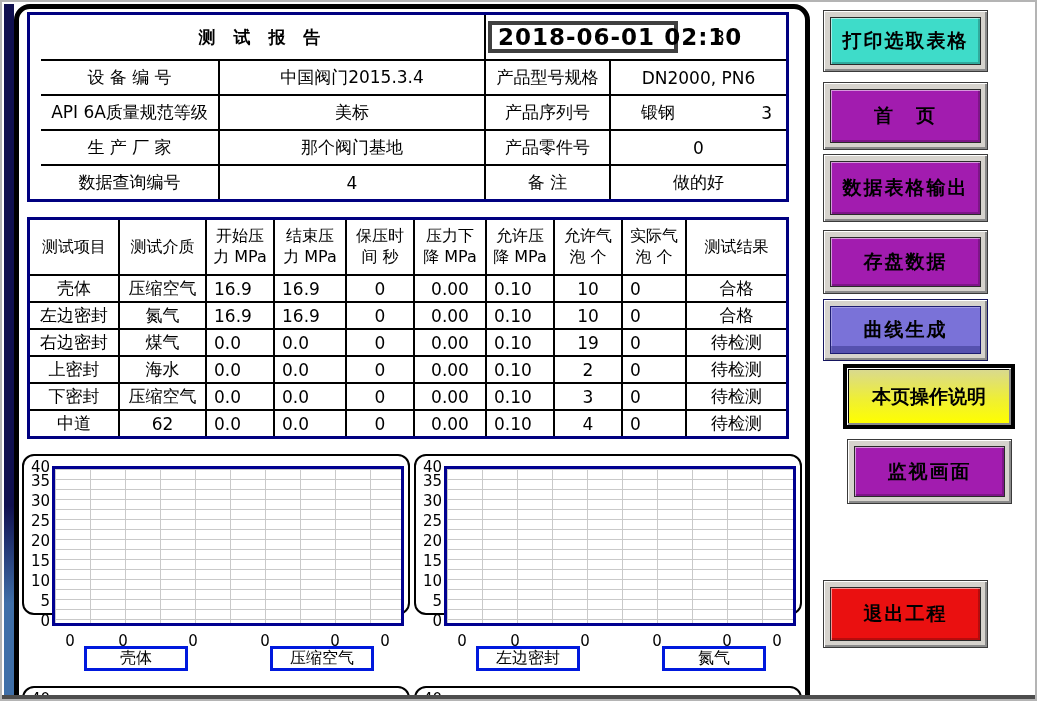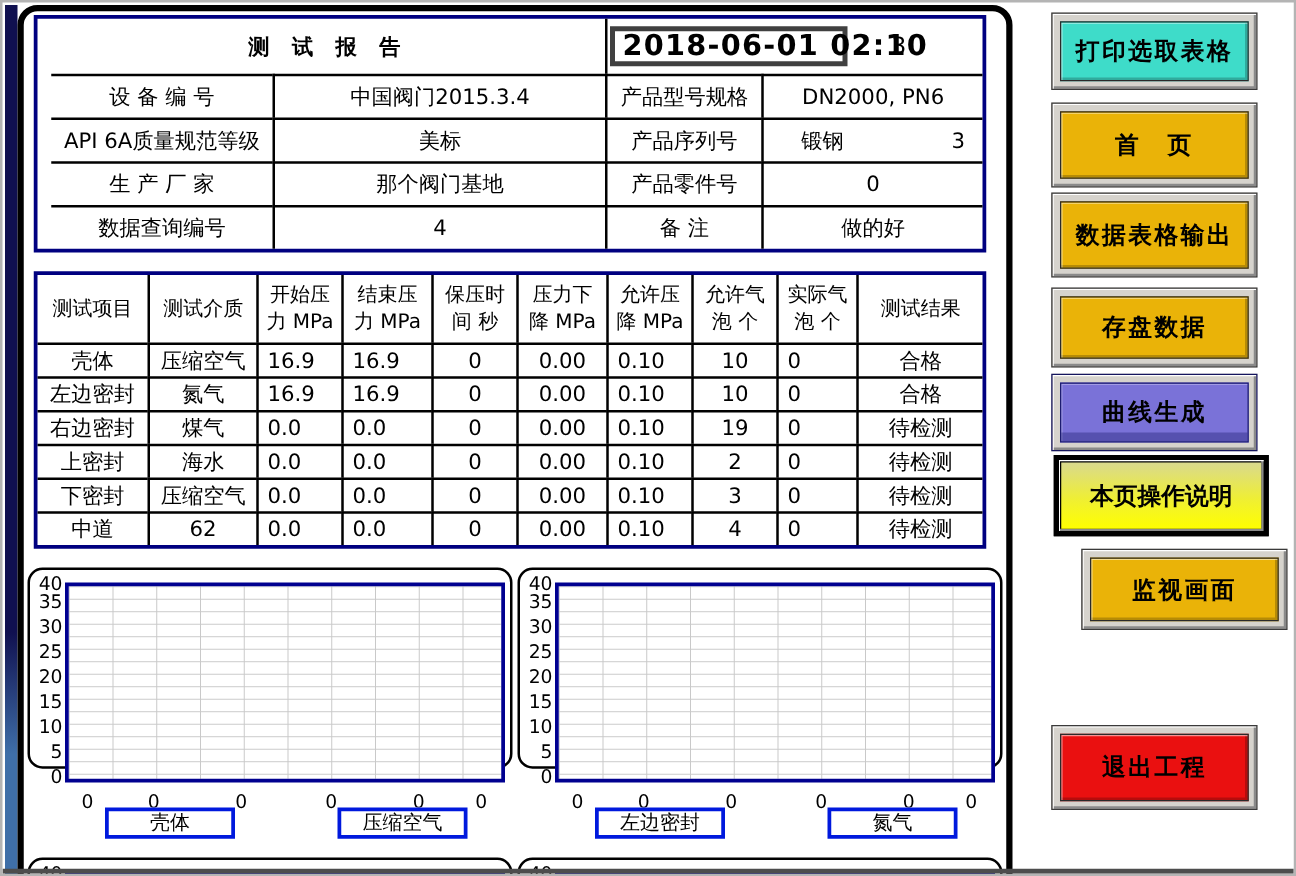--- a/index.html
+++ b/index.html
@@ -51,25 +51,25 @@
         background-image:linear-gradient(#c9c9c9 1px,transparent 1px),
                          linear-gradient(90deg,#c9c9c9 1px,transparent 1px);
         background-size:35px 10px;}
   .ytick{position:absolute;width:26px;text-align:right;font-size:15px;line-height:15px;left:0;}
   .xtick{position:absolute;top:176px;width:18px;text-align:center;font-size:15px;}
   .legend{position:absolute;top:190px;width:104px;height:25px;border:3px solid #0019dd;
           display:flex;align-items:center;justify-content:center;font-size:16px;background:#fff;}
   .legend.lg1{left:60px;} .legend.lg2{left:246px;}
 
   
-  .btn{position:absolute;left:839px;width:165px;background:#d6d3cd;border:1px solid #3a3a3a;
+  .btn{position:absolute;left:821px;width:165px;background:#d6d3cd;border:1px solid #3a3a3a;
        box-shadow:inset 1px 1px 0 #ffffff,inset -2px -2px 0 #8a8a8a;padding:6px;display:flex;z-index:10;
        cursor:pointer;}
   .btn .face{flex:1;display:flex;align-items:center;justify-content:center;
-             border:1px solid #2a2a2a;background:#eab308;color:#000;
+             border:1px solid #2a2a2a;background:#a21caf;color:#000;
              box-shadow:inset 1px 1px 0 rgba(255,255,255,.55),inset -2px -2px 0 rgba(0,0,0,.22);
              font-weight:bold;font-size:19px;letter-spacing:2px;white-space:nowrap;}
   .b1{top:8px;height:62px;} .b2{top:80px;height:68px;} .b3{top:152px;height:68px;}
   .b4{top:228px;height:64px;} .b5{top:297px;height:62px;} .b6{top:362px;height:65px;left:841px;width:172px;}
   .b7{top:437px;height:65px;margin-left:24px;} .b8{top:507px;height:64px;} .b9{top:578px;height:68px;}
   .style-cyan .face{background:#3edcc9;}
   .style-purple{border-color:#15155e;}
   .style-purple .face{background:#7a72d8;color:#000000;border-color:#1c1c70;
         box-shadow:inset 0 -7px 0 rgba(20,20,100,.35),inset 1px 1px 0 rgba(255,255,255,.3);}
   .style-yellow{border:4px solid #000;padding:2px;background:#000;}

